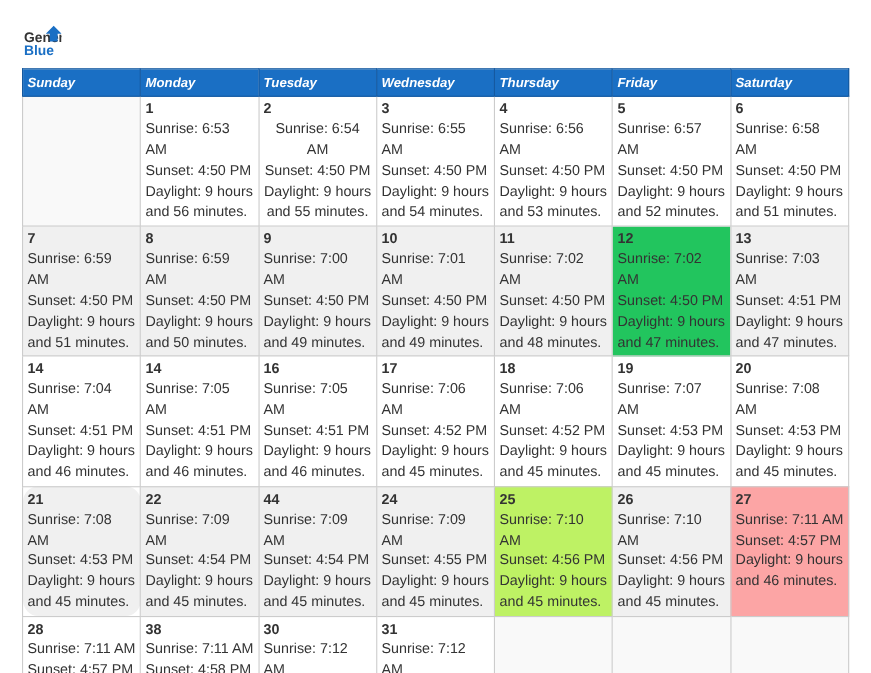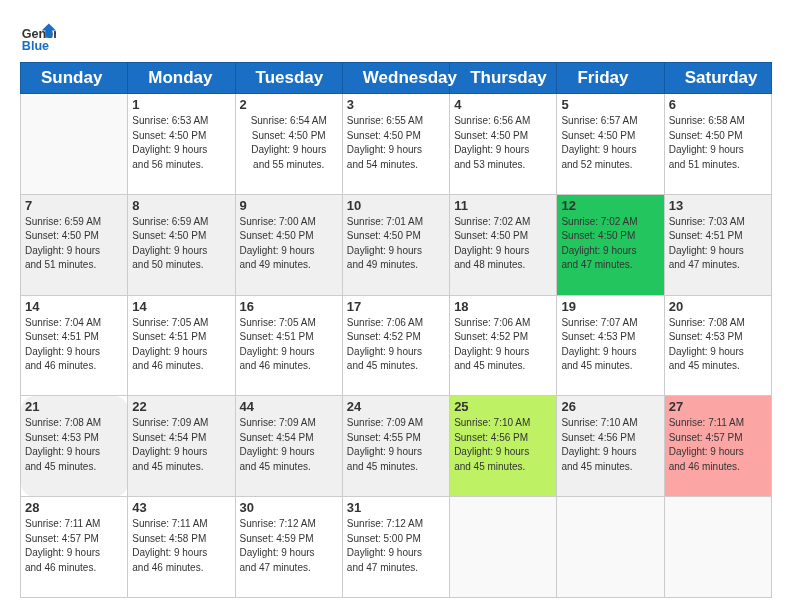--- a/index.html
+++ b/index.html
@@ -49,46 +49,47 @@
     .calendar {
       flex: 1;
       border: 1px solid #ccc;
       border-collapse: collapse;
       width: 100%;
       table-layout: fixed;
     }
     .calendar th {
       background: #1a6fc4;
       color: #fff;
-      font-size: 17px;
+      font-size: 12px;
       font-weight: bold;
-      padding: 5px 20px;
+      padding: 5px 4px;
       border: 1px solid #1559a0;
       text-align: left;
+      font-style: italic;
     }
     .calendar td {
       border: 1px solid #ccc;
       vertical-align: top;
       padding: 3px 4px 3px 4px;
       font-size: 10px;
       color: #333;
       height: 88px;
     }
     .calendar td.empty {
       background: #f9f9f9;
     }
     .day-num {
       font-size: 13px;
       font-weight: bold;
       color: #333;
       display: block;
       margin-bottom: 2px;
     }
     .day-info {
-      font-size: 10px;
+      font-size: 13px;
       color: #333;
       line-height: 1.45;
     }
   </style>
 </head>
 <body>
 
 <div class="page">
   <div class="header">
     <div class="logo">
@@ -317,21 +318,21 @@
         </tr>
         <tr>
           <td>
             <span class="day-num">28</span>
             <div class="day-info" style="white-space: pre-line;">Sunrise: 7:11 AM
 Sunset: 4:57 PM
 Daylight: 9 hours
 and 46 minutes.</div>
           </td>
           <td>
-            <span class="day-num">43</span>
+            <span class="day-num">38</span>
             <div class="day-info" style="white-space: pre-line;">Sunrise: 7:11 AM
 Sunset: 4:58 PM
 Daylight: 9 hours
 and 46 minutes.</div>
           </td>
           <td>
             <span class="day-num">30</span>
             <div class="day-info" style="white-space: pre-line;">Sunrise: 7:12 AM
 Sunset: 4:59 PM
 Daylight: 9 hours

